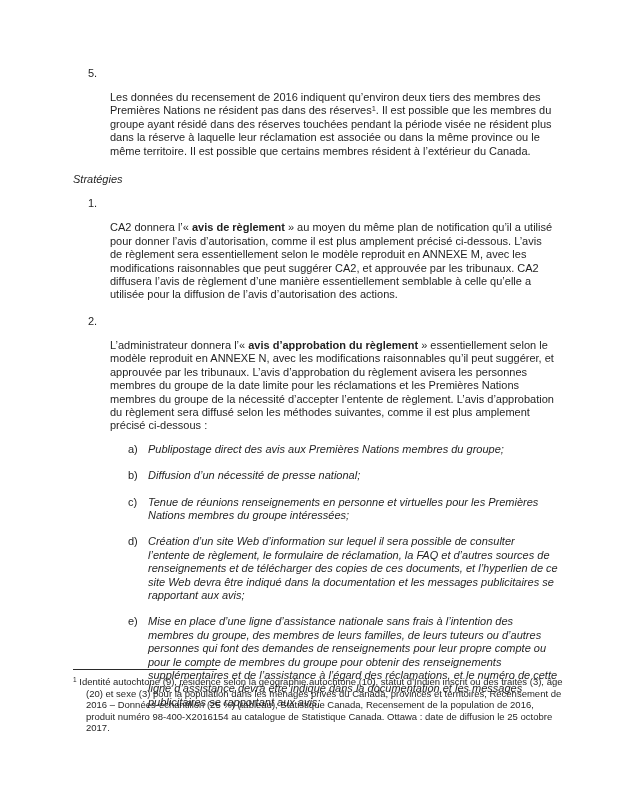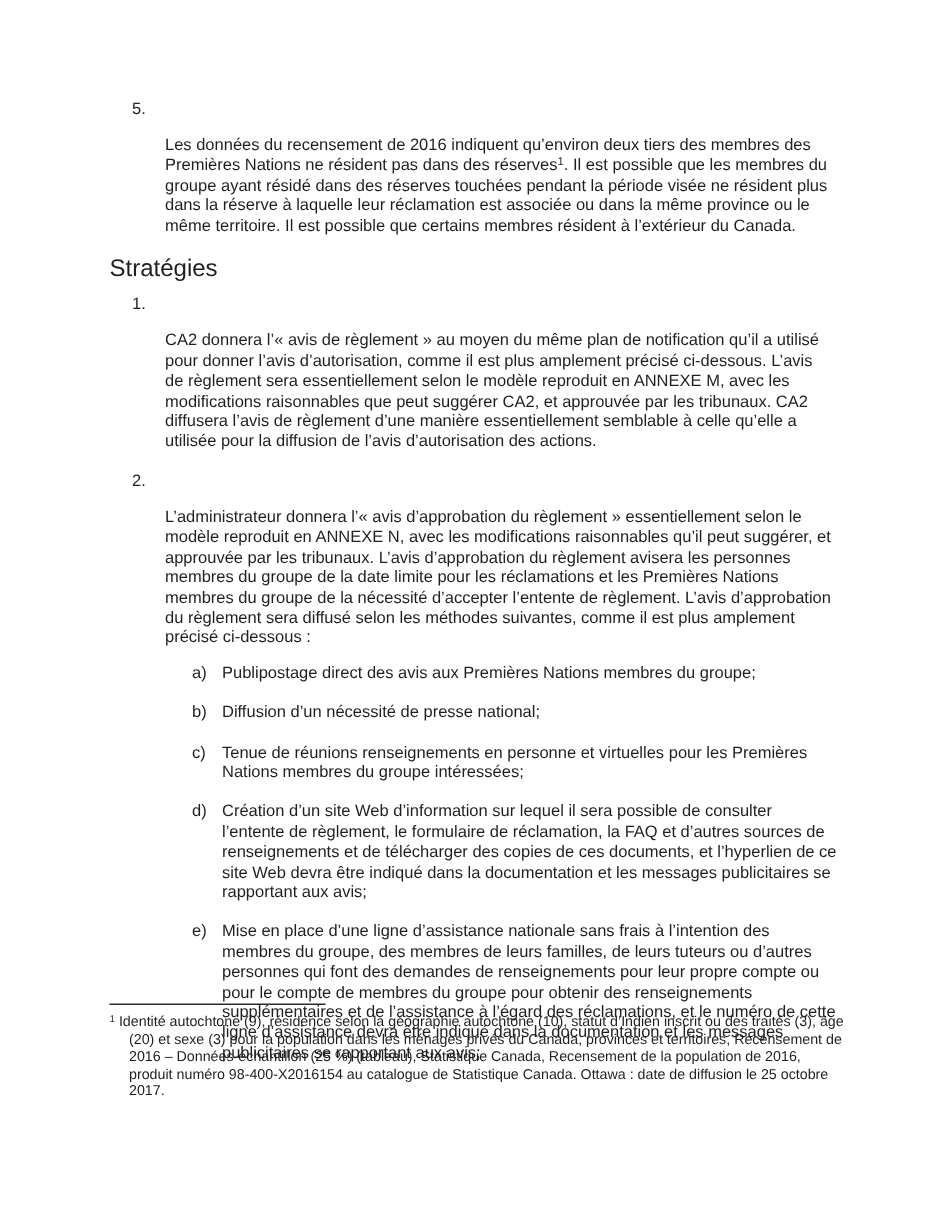--- a/index.html
+++ b/index.html
@@ -34,39 +34,41 @@
   }
   .num-item .num {
     flex: 0 0 22px;
   }
   .num-item .text {
     width: 446px;
     margin-top: 24px;
   }
   #item-5 { margin-bottom: 15px; }
   .heading {
-    font-size: 16px;
+    font-size: 11px;
     line-height: 13.4px;
+    font-style: italic;
     margin: 0 0 11px 0;
   }
   #strategy-1 { margin-bottom: 13px; }
   #strategy-2 { margin-bottom: 10px; }
   .sub-list {
     margin-left: 55px;
   }
   .sub-item {
     display: flex;
     margin-bottom: 13px;
     width: 432px;
   }
   .sub-item .label {
     flex: 0 0 20px;
   }
   .sub-item .text {
     width: 410px;
+    font-style: italic;
   }
   .fn-ref {
     font-size: 7.5px;
     line-height: 0;
     vertical-align: 3px;
   }
   .footnote-block {
     position: absolute;
     left: 73px;
     top: 669px;
@@ -82,21 +84,21 @@
     font-size: 9.5px;
     line-height: 11.6px;
     padding-left: 13px;
     text-indent: -13px;
   }
   .fn-text sup {
     font-size: 6.5px;
     line-height: 0;
     vertical-align: 3px;
   }
-  b { font-weight: normal; }
+  b { font-weight: bold; }
 </style>
 </head>
 <body>
 
 <div class="page">
 
   <div class="num-item body-text" id="item-5">
     <div class="num">5.</div>
     <div class="text"><span>Les données du recensement de 2016 indiquent qu’environ deux tiers des membres des Premières Nations ne résident pas dans des réserves</span><sup class="fn-ref">1</sup><span>. Il est possible que les membres du groupe ayant résidé dans des réserves touchées pendant la période visée ne résident plus dans la réserve à laquelle leur réclamation est associée ou dans la même province ou le même territoire. Il est possible que certains membres résident à l’extérieur du Canada.</span></div>
   </div>

